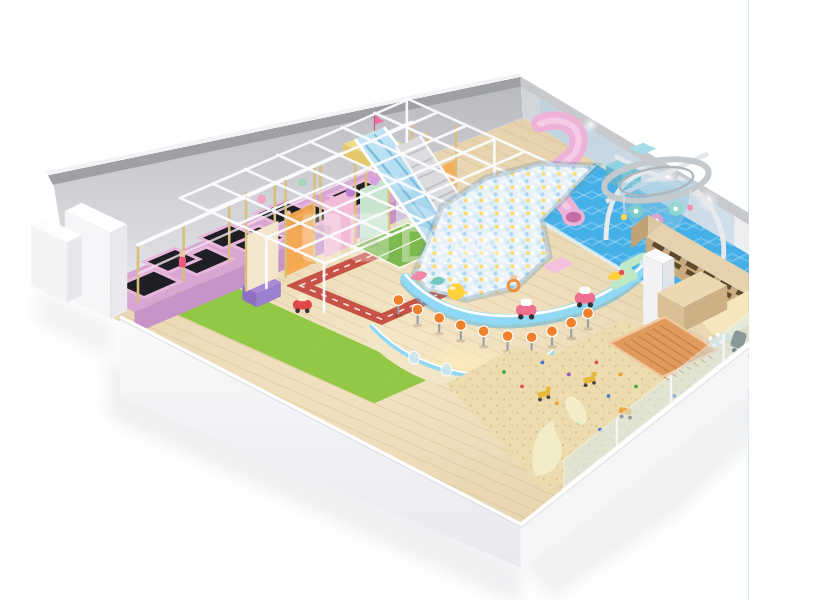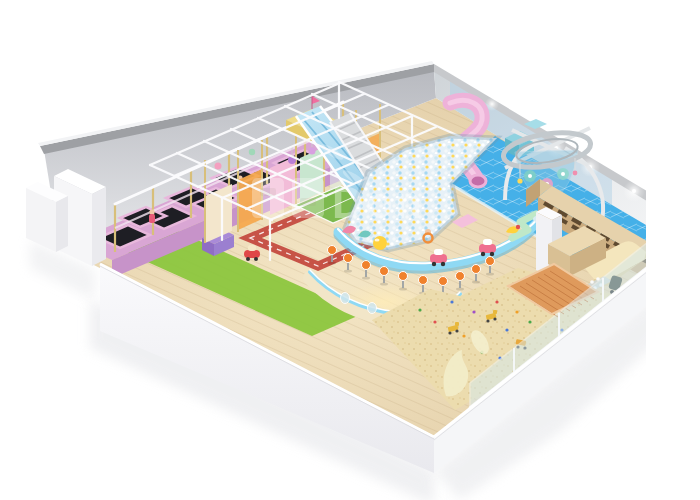--- a/index.html
+++ b/index.html
@@ -1,17 +1,17 @@
 <!DOCTYPE html>
 <html><head>
 <meta charset="utf-8">
 <style>
   html,body{margin:0;padding:0;background:#ffffff;}
   .stage{position:relative;width:624px;height:500px;background:#0369a1;overflow:hidden;
-         font-family:"Liberation Sans", sans-serif;padding-left:22px;}
+         font-family:"Liberation Sans", sans-serif;}
   .stage svg{position:absolute;left:0;top:0;}
   .wm-text{font-family:"Liberation Sans", sans-serif;font-weight:bold;letter-spacing:2px;}
 </style>
 </head>
 <body>
 
 <div class="stage">
 <svg width="700" height="500" viewBox="0 0 700 500">
   <defs>
     <linearGradient id="wallLG" x1="0" y1="0" x2="0" y2="1">

